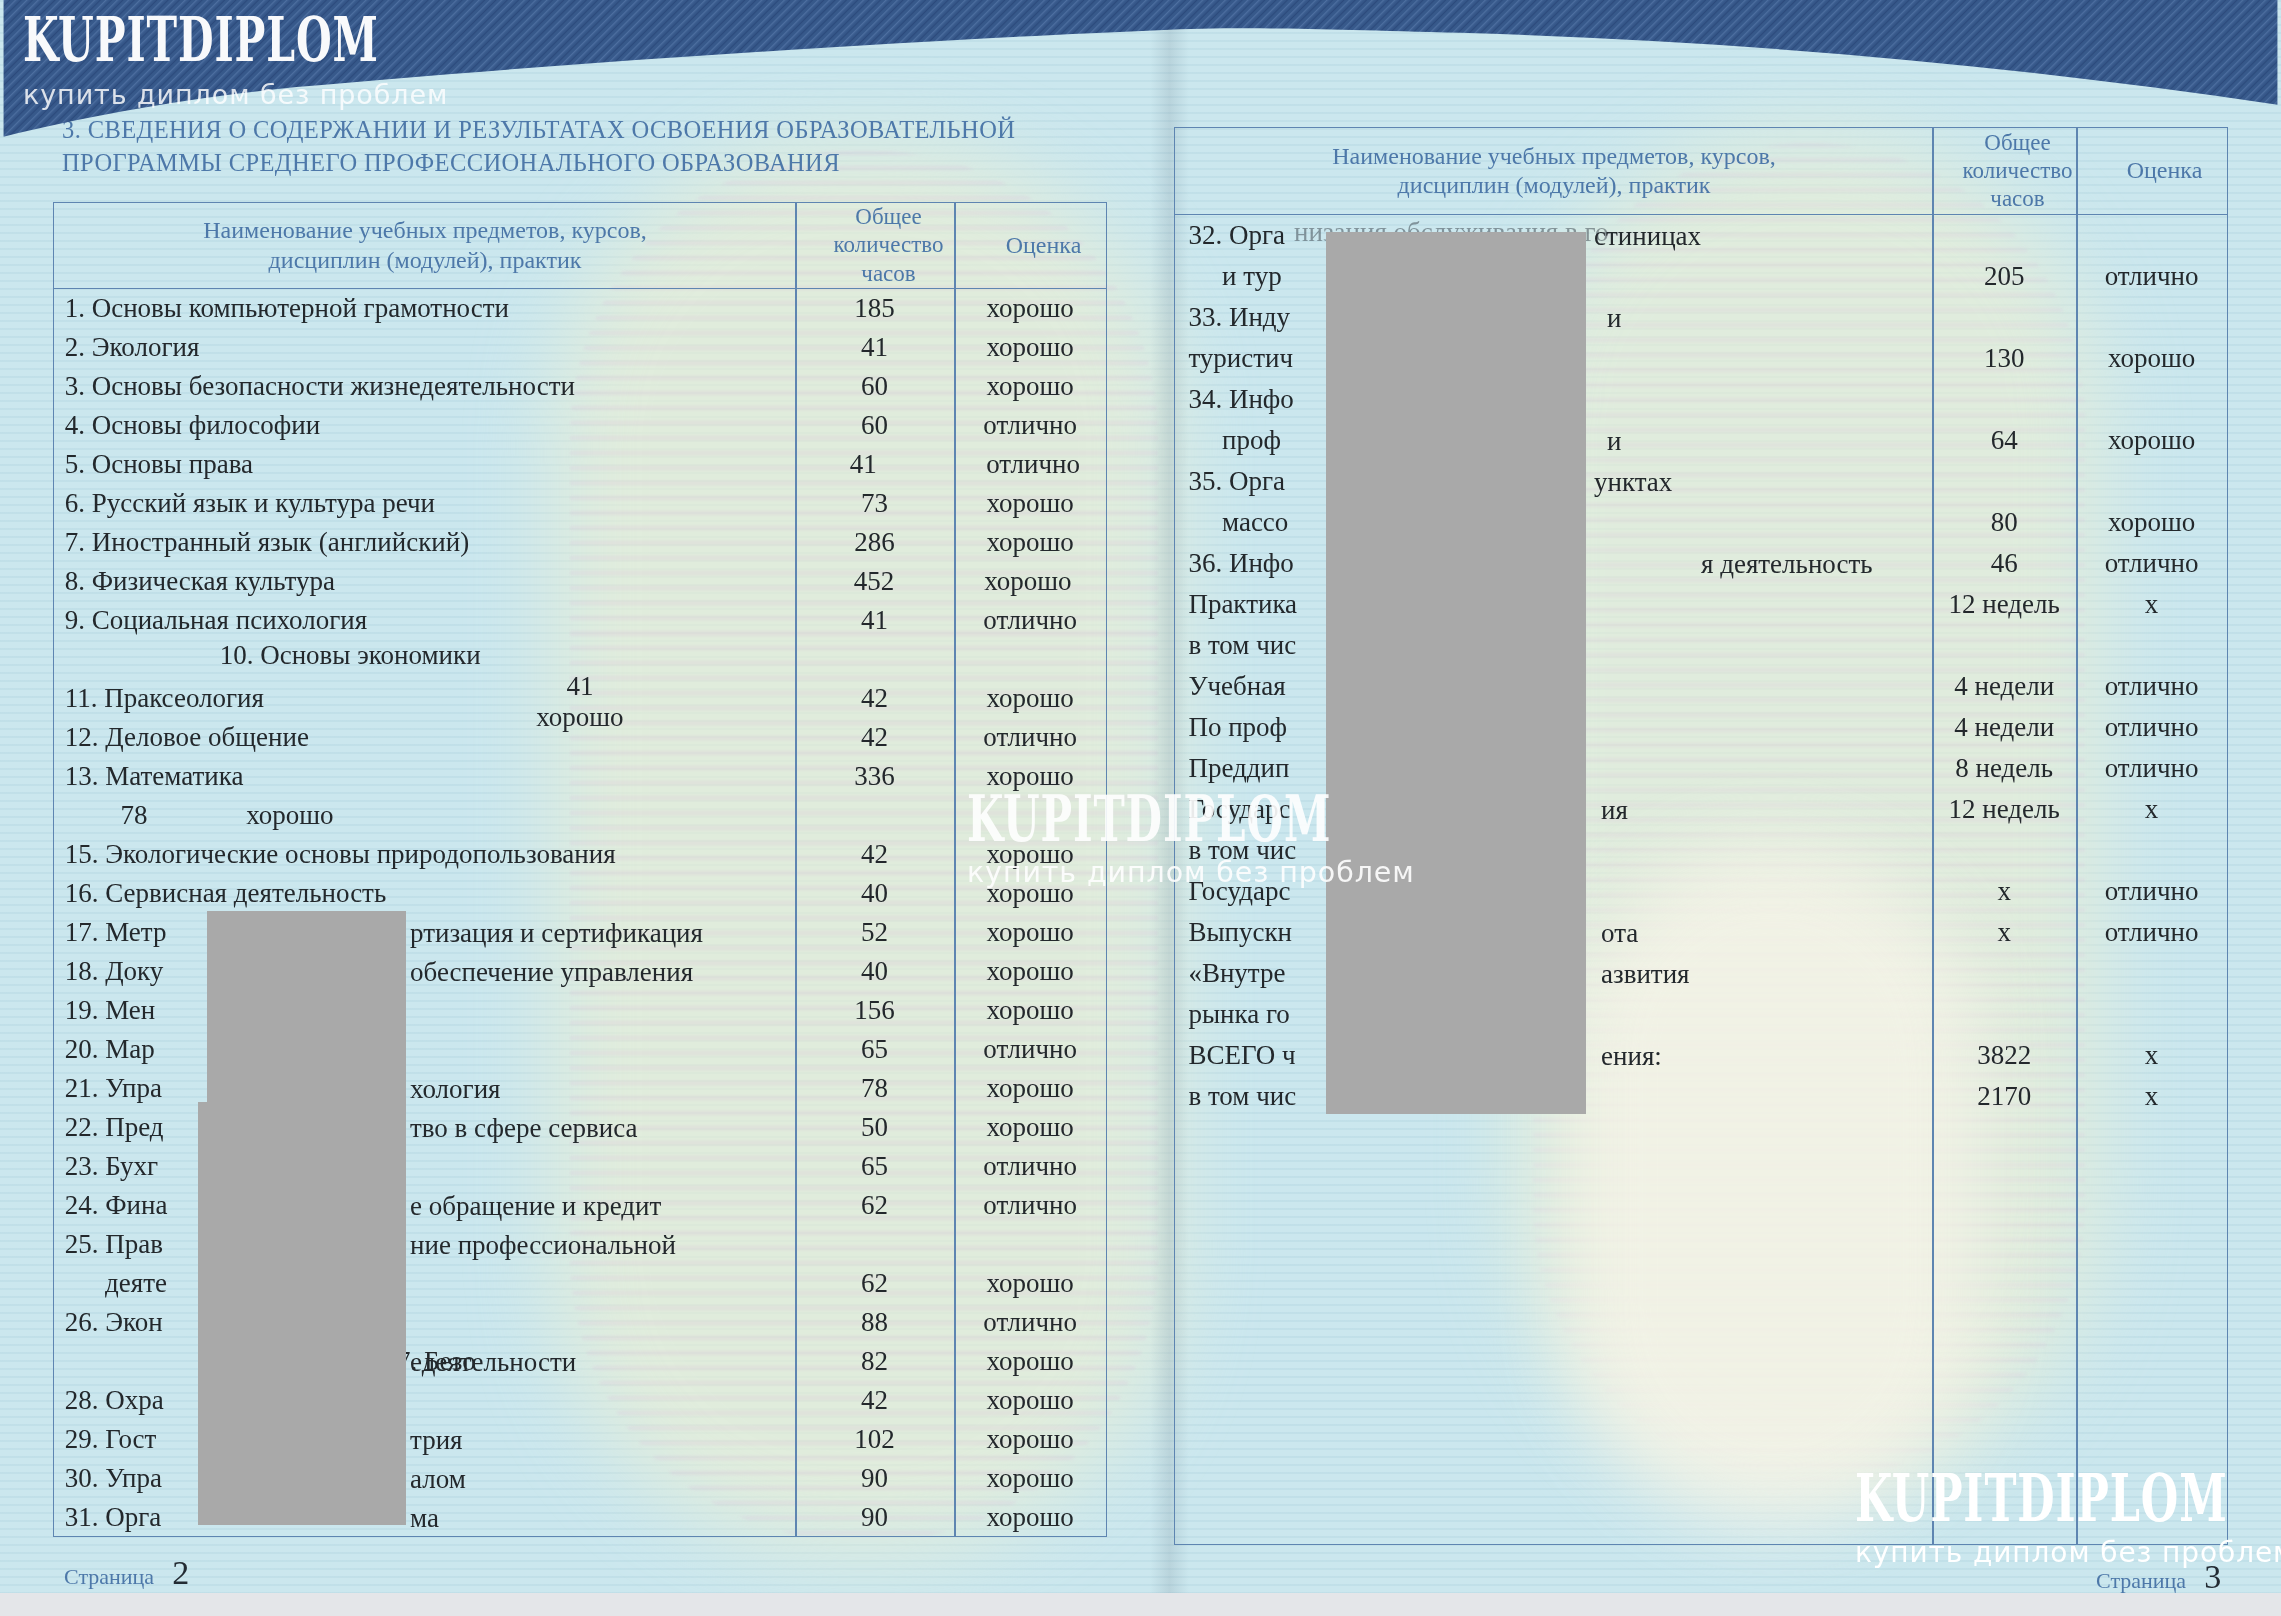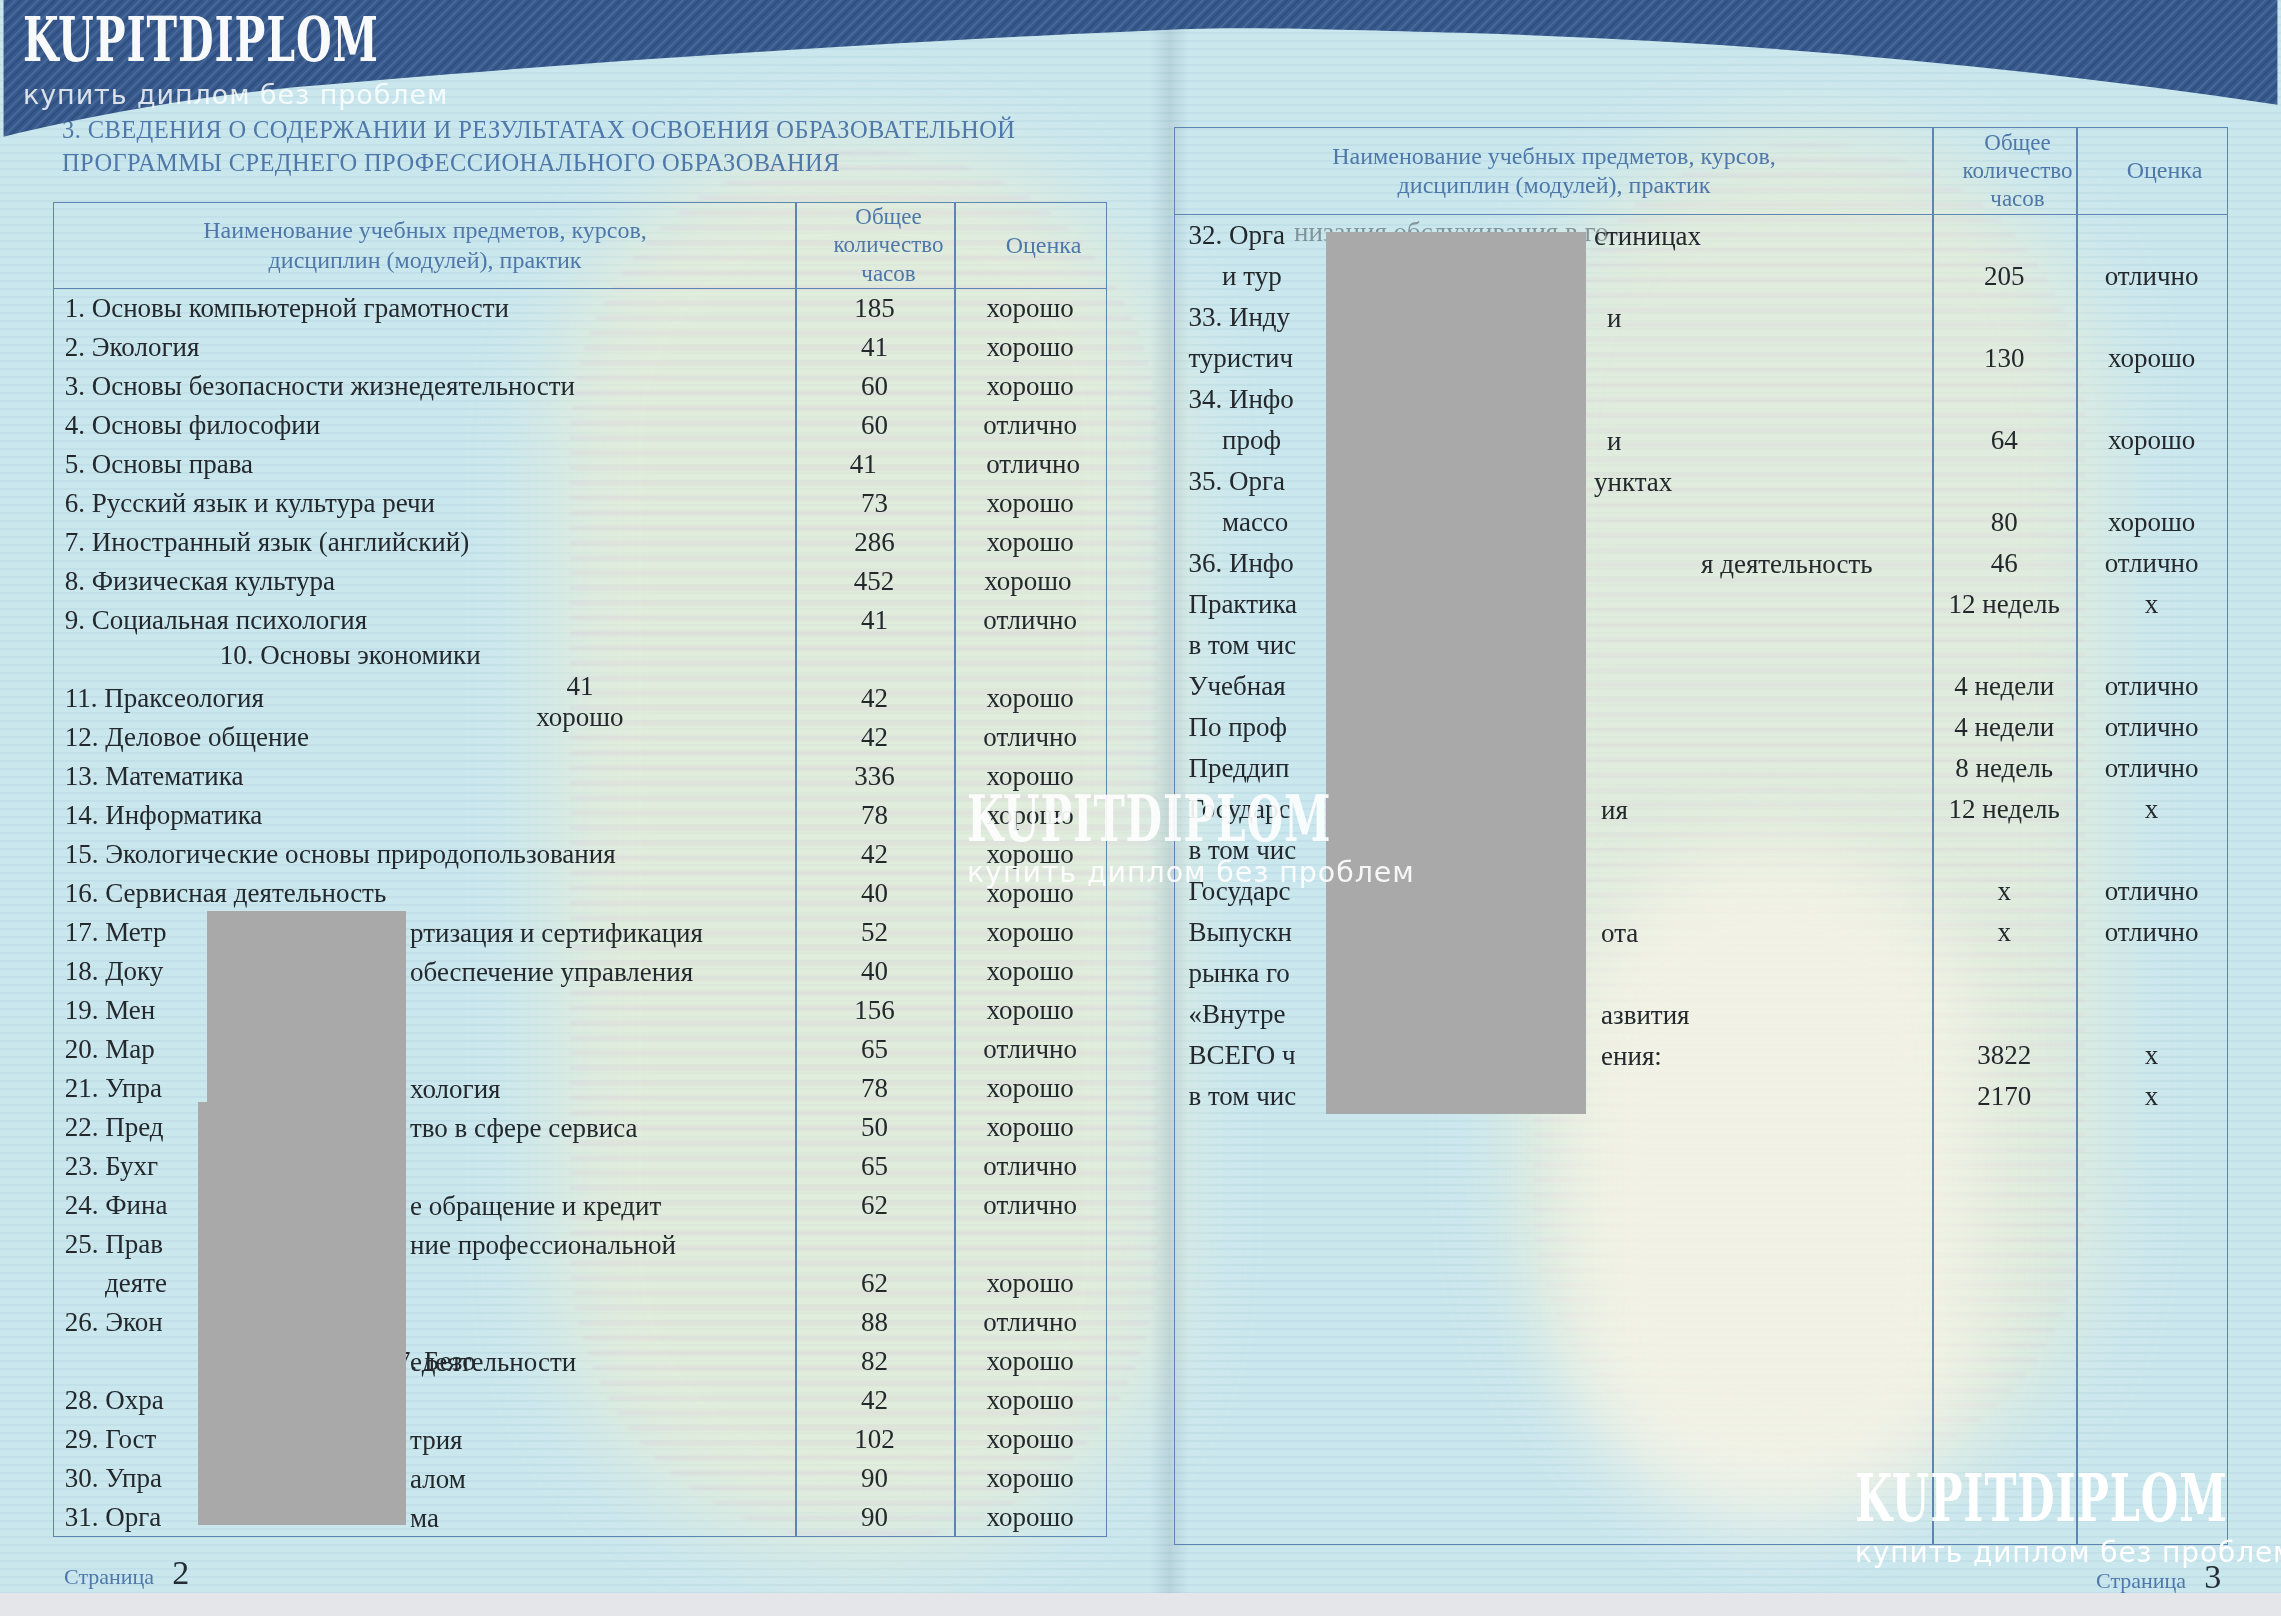--- a/index.html
+++ b/index.html
@@ -182,21 +182,20 @@
         <div class="cell cname" style="width: 742px; padding-left: 10.7px;"><span>12. Деловое общение</span></div>
         <div class="cell chours" style="width: 160px;">42</div>
         <div class="cell cgrade" style="width: 152px;">отлично</div>
       </div>
       <div class="trow" style="height: 39px;">
         <div class="cell cname" style="width: 742px; padding-left: 10.7px;"><span>13. Математика</span></div>
         <div class="cell chours" style="width: 160px;">336</div>
         <div class="cell cgrade" style="width: 152px;">хорошо</div>
       </div>
       <div class="trow" style="height: 39px;">
-        <div class="cell cname" style="width: 742px; padding-left: 10.7px;"><span>14. Информатика</span></div>
         <div class="cell chours" style="width: 160px;">78</div>
         <div class="cell cgrade" style="width: 152px;">хорошо</div>
       </div>
       <div class="trow" style="height: 39px;">
         <div class="cell cname" style="width: 742px; padding-left: 10.7px;"><span>15. Экологические основы природопользования</span></div>
         <div class="cell chours" style="width: 160px;">42</div>
         <div class="cell cgrade" style="width: 152px;">хорошо</div>
       </div>
       <div class="trow" style="height: 39px;">
         <div class="cell cname" style="width: 742px; padding-left: 10.7px;"><span>16. Сервисная деятельность</span></div>
@@ -384,26 +383,26 @@
         <div class="cell cname" style="width: 758px; padding-left: 13.4px;"><span>Государс</span></div>
         <div class="cell chours" style="width: 144px;">х</div>
         <div class="cell cgrade" style="width: 151px;">отлично</div>
       </div>
       <div class="trow" style="height: 41px;">
         <div class="cell cname" style="width: 758px; padding-left: 13.4px;"><span>Выпускн</span><span class="sfx" style="left: 426px;">ота</span></div>
         <div class="cell chours" style="width: 144px;">х</div>
         <div class="cell cgrade" style="width: 151px;">отлично</div>
       </div>
       <div class="trow" style="height: 41px;">
+        <div class="cell cname" style="width: 758px; padding-left: 13.4px;"><span>«Внутре</span><span class="sfx" style="left: 426px;">азвития</span></div>
+        <div class="cell chours" style="width: 144px;"></div>
+        <div class="cell cgrade" style="width: 151px;"></div>
+      </div>
+      <div class="trow" style="height: 41px;">
         <div class="cell cname" style="width: 758px; padding-left: 13.4px;"><span>рынка го</span></div>
-        <div class="cell chours" style="width: 144px;"></div>
-        <div class="cell cgrade" style="width: 151px;"></div>
-      </div>
-      <div class="trow" style="height: 41px;">
-        <div class="cell cname" style="width: 758px; padding-left: 13.4px;"><span>«Внутре</span><span class="sfx" style="left: 426px;">азвития</span></div>
         <div class="cell chours" style="width: 144px;"></div>
         <div class="cell cgrade" style="width: 151px;"></div>
       </div>
       <div class="trow" style="height: 41px;">
         <div class="cell cname" style="width: 758px; padding-left: 13.4px;"><span>ВСЕГО ч</span><span class="sfx" style="left: 426px;">ения:</span></div>
         <div class="cell chours" style="width: 144px;">3822</div>
         <div class="cell cgrade" style="width: 151px;">х</div>
       </div>
       <div class="trow" style="height: 41px;">
         <div class="cell cname" style="width: 758px; padding-left: 13.4px;"><span>в том чис</span></div>

